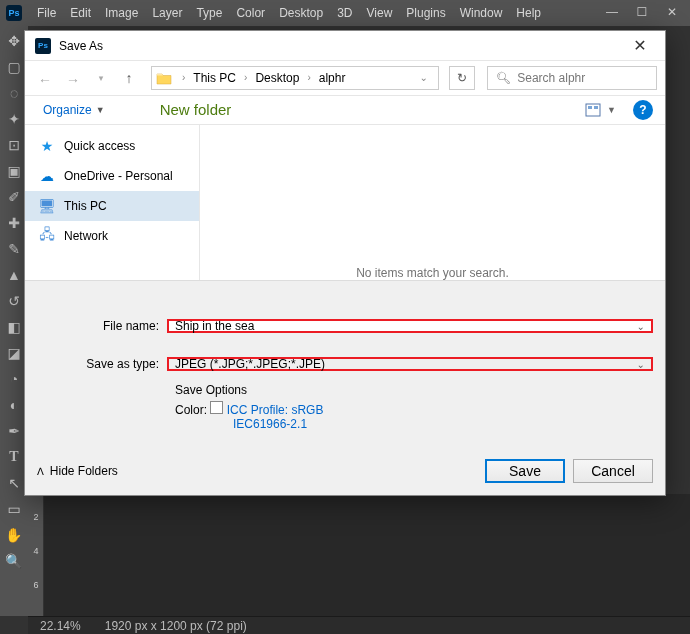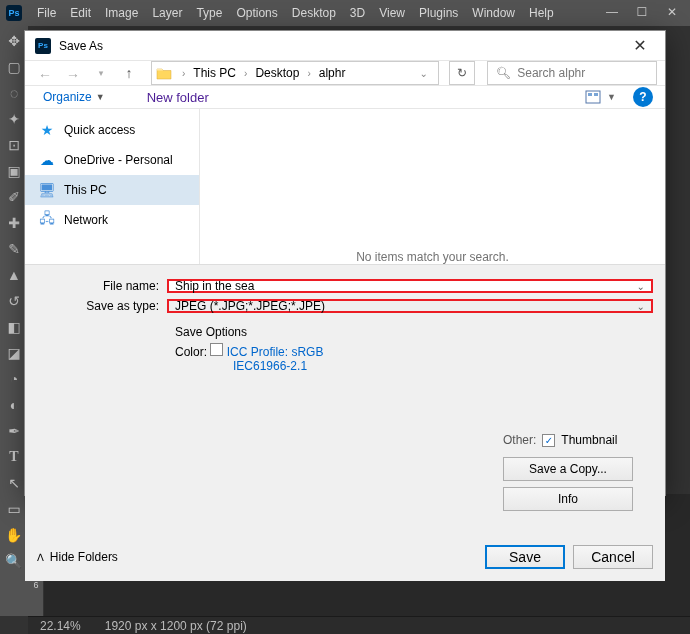--- a/index.html
+++ b/index.html
@@ -39,38 +39,38 @@
     .bc-folder-icon { width: 16px; height: 14px; margin-right: 4px; }
     .bc-sep { color: #888; padding: 0 4px; font-size: 10px; }
     .bc-item { padding: 0 2px; }
     .bc-dd { margin-left: auto; color: #888; font-size: 10px; padding: 0 6px; }
     .refresh-btn { width: 26px; height: 24px; border: 1px solid #ccc; display: flex; align-items: center; justify-content: center; color: #555; margin-right: 8px; }
     .search-box { width: 170px; height: 24px; border: 1px solid #ccc; display: flex; align-items: center; padding: 0 8px; color: #777; gap: 6px; }
     .search-icon { font-size: 12px; }
     
     .dialog-toolbar { height: 32px; display: flex; align-items: center; padding: 0 12px; border-bottom: 1px solid #e6e6e6; justify-content: center; }
     .organize-btn { color: #0066cc; font-size: 12px; display: flex; align-items: center; gap: 4px; padding: 2px 6px; }
-    .newfolder-btn { color: #4c1d95; font-size: 13px; margin-left: 30px; padding: 2px 6px; }
+    .newfolder-btn { color: #4d7c0f; font-size: 15px; margin-left: 43px; padding: 2px 6px; }
     .view-btn { margin-left: auto; width: 28px; height: 22px; display: flex; align-items: center; justify-content: center; color: #555; }
     .view-dd { width: 14px; color: #666; font-size: 9px; }
     .help-btn { width: 20px; height: 20px; border-radius: 50%; background: #0078d4; color: #fff; display: flex; align-items: center; justify-content: center; font-size: 12px; font-weight: bold; margin-left: 12px; }
     
     .dialog-body { flex: 0 0 155px; display: flex; }
     .sidebar { width: 175px; border-right: 1px solid #e6e6e6; padding: 6px 0; }
     .sidebar-item { height: 30px; display: flex; align-items: center; padding: 0 14px; gap: 9px; font-size: 12px; color: #000; }
     .sidebar-item.selected { background: #d8e6f2; }
     .sb-icon { width: 16px; height: 16px; display: flex; align-items: center; justify-content: center; font-size: 14px; }
     .ico-quick { color: #1a94e8; }
     .ico-onedrive { color: #0078d4; }
     .ico-thispc { color: #4a90d9; }
     .ico-network { color: #4a90d9; }
     .main-area { flex: 1; display: flex; align-items: flex-end; justify-content: center; padding-top: 14px; color: #737373; font-size: 12px; }
     
     .dialog-form { background: #f0f0f0; padding: 14px 12px 10px 12px; border-top: 1px solid #ddd; }
-    .form-row { display: flex; align-items: flex-start; margin-bottom: 6px; }
+    .form-row { display: flex; align-items: flex-start; margin-bottom: 6px; margin-top: 24px; }
     .form-label { width: 130px; text-align: right; padding-right: 8px; font-size: 12px; color: #000; }
     .form-field { flex: 1; height: 14px; border: 1px solid #aaa; background: #fff; display: flex; align-items: center; padding: 0 6px; font-size: 12px; position: relative; }
     .form-field.highlighted { border: 2px solid #ec1c24; }
     .field-dd { position: absolute; right: 6px; color: #666; font-size: 10px; }
     .field-input { border: none; outline: none; flex: 1; font-size: 12px; font-family: inherit; background: transparent; }
     
     .save-options { display: flex; padding: 6px 0 8px 138px; gap: 60px; flex-direction: column; }
     .so-left { }
     .so-title { font-size: 12px; color: #000; margin-bottom: 4px; }
     .so-color { font-size: 12px; color: #000; }
@@ -90,21 +90,21 @@
 </head>
 <body>
 
 <div class="ps-menubar">
   <div class="ps-logo">Ps</div>
   <div class="ps-menu-item">File</div>
   <div class="ps-menu-item">Edit</div>
   <div class="ps-menu-item">Image</div>
   <div class="ps-menu-item">Layer</div>
   <div class="ps-menu-item">Type</div>
-  <div class="ps-menu-item">Options</div>
+  <div class="ps-menu-item">Color</div>
   <div class="ps-menu-item">Desktop</div>
   <div class="ps-menu-item">3D</div>
   <div class="ps-menu-item">View</div>
   <div class="ps-menu-item">Plugins</div>
   <div class="ps-menu-item">Window</div>
   <div class="ps-menu-item">Help</div>
   <div class="ps-window-controls">
     <div class="ps-wc-btn">—</div>
     <div class="ps-wc-btn">☐</div>
     <div class="ps-wc-btn">✕</div>
@@ -240,29 +240,20 @@
     <div class="save-options">
       <div class="so-left">
         <div class="so-title">Save Options</div>
         <div class="so-color">
           <span>Color:</span>
           <span class="so-check"></span>
           <span class="so-link">ICC Profile:  sRGB</span><br>
           <span class="so-link" style="margin-left:58px;display:inline-block">IEC61966-2.1</span>
         </div>
       </div>
-      <div class="so-right" style="margin-left:auto;margin-right:20px;">
-        <div class="so-other">
-          <span>Other:</span>
-          <span class="so-check">✓</span>
-          <span style="color:#000">Thumbnail</span>
-        </div>
-        <div class="so-btn">Save a Copy...</div>
-        <div class="so-btn">Info</div>
-      </div>
     </div>
   </div>
 
   <div class="dialog-footer">
     <div class="hide-folders">
       <span class="hf-arrow">ᐱ</span>
       <span>Hide Folders</span>
     </div>
     <div class="footer-spacer"></div>
     <div class="footer-btn primary">Save</div>

